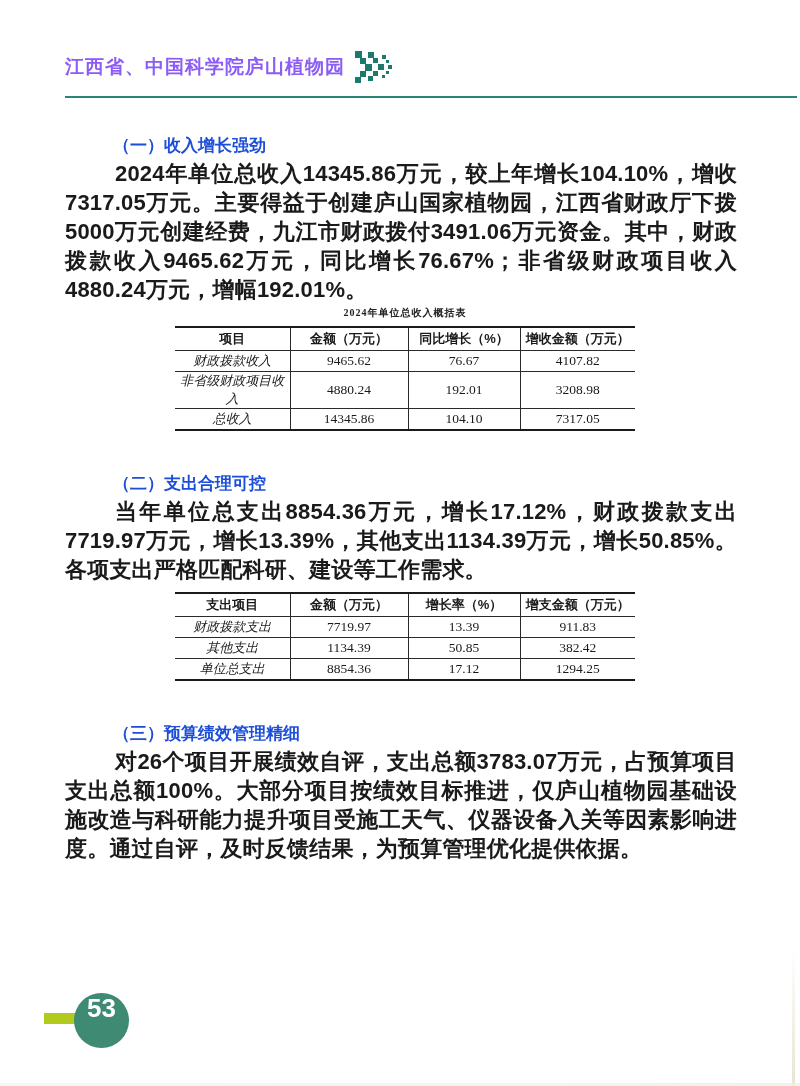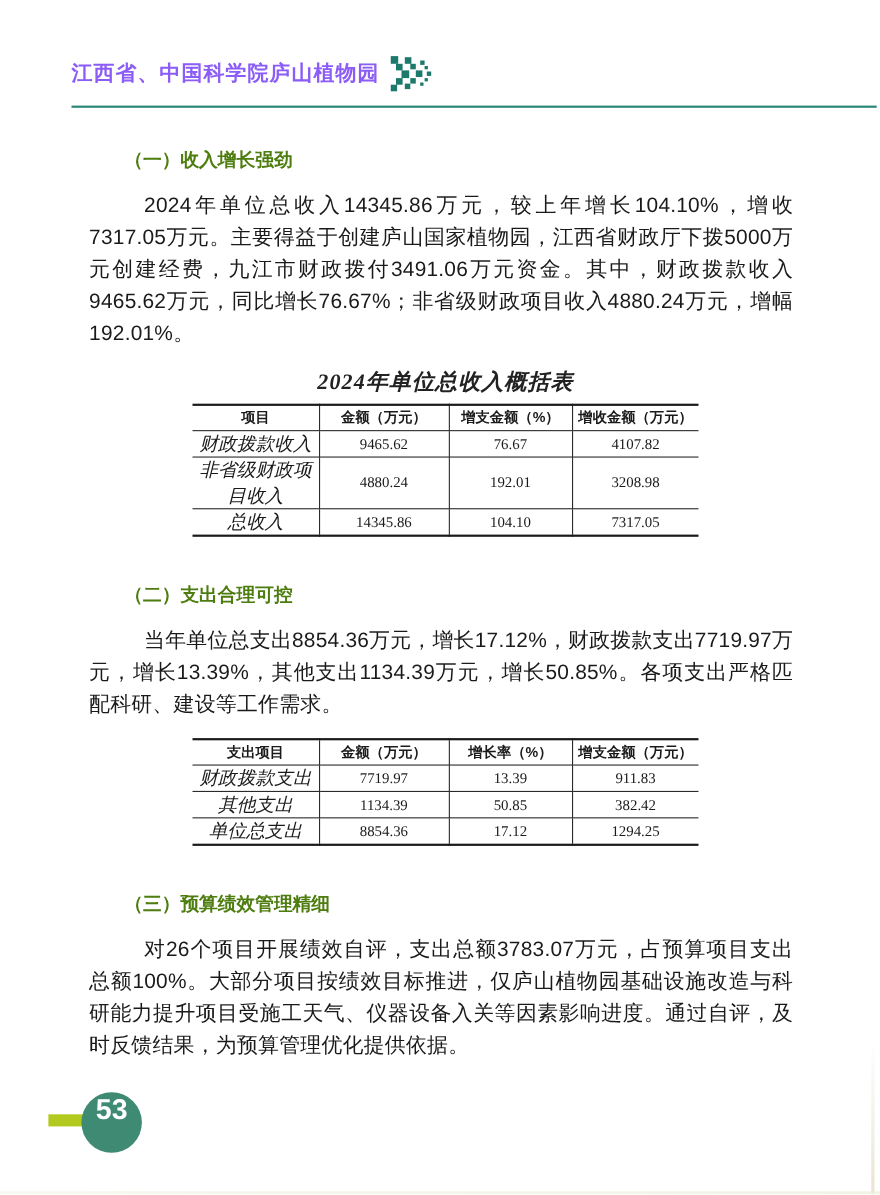--- a/index.html
+++ b/index.html
@@ -15,50 +15,50 @@
   }
   .header-row { display:flex; align-items:center; gap:10px; }
   .header-title {
     font-size:19px; font-weight:bold; color:#8b5cf6; letter-spacing:1px;
   }
   .logo { width:38px; height:34px; flex:0 0 auto; }
 
   
   .content { position:absolute; left:65px; top:121px; width:672px; }
   .section-heading {
-    font-size:17px; font-weight:bold; color:#4d7c0f; line-height:22px;
+    font-size:17px; font-weight:bold; color:#1d4ed8; line-height:22px;
     margin:42px 0 2px 48px;
   }
   .section-heading.first { margin-top:14px; }
   .body-para {
-    font-size:19px; font-weight:400; line-height:29px; margin:16px;
+    font-size:22px; font-weight:700; line-height:29px; margin:0;
     text-align:justify; text-indent:50px; letter-spacing:0.2px;
   }
 
   
   .table-block { width:460px; margin:2px 0 0 110px; }
   .table-title {
-    text-align:center; font-family:"Liberation Serif", serif; font-style:italic;
-    font-weight:bold; font-size:20px; color:#222; margin:0 0 6px 0; letter-spacing:1px;
+    text-align:center; font-family:"Liberation Serif", serif; 
+    font-weight:bold; font-size:10px; color:#222; margin:0 0 6px 0; letter-spacing:1px;
   }
   table.data-table {
     width:460px; border-collapse:collapse;
     border-top:2.5px solid #1a1a1a; border-bottom:2.5px solid #1a1a1a;
   }
   table.data-table th, table.data-table td {
     border:1px solid #2a2a2a; text-align:center; padding:0 2px;
   }
   table.data-table th { height:22px; font-size:13px; font-weight:bold; }
   table.data-table td { height:20px; }
   table.data-table th:first-child, table.data-table td:first-child { border-left:none; }
   table.data-table th:last-child,  table.data-table td:last-child  { border-right:none; }
   table.data-table th { border-top:none; }
   table.data-table tr:last-child td { border-bottom:none; }
   td.cell-label {
-    font-family:"Liberation Serif", serif; font-style:italic; font-size:17px;
+    font-family:"Liberation Serif", serif; font-style:italic; font-size:13px;
   }
   td.cell-num { font-family:"Liberation Serif", serif; font-size:13.5px; }
   col.c1 { width:115px; } col.c2 { width:118px; } col.c3 { width:112px; } col.c4 { width:115px; }
 
   
   .badge-bar {
     position:absolute; left:44px; top:1013px; width:48px; height:11px;
     background:#b2c91d;
   }
   .badge-circle {
@@ -120,21 +120,21 @@
         <colgroup>
             <col class="c1">
             <col class="c2">
             <col class="c3">
             <col class="c4">
           </colgroup>
         <thead>
           <tr>
             <th>项目</th>
             <th>金额（万元）</th>
-            <th>增支金额（%）</th>
+            <th>同比增长（%）</th>
             <th>增收金额（万元）</th>
           </tr>
         </thead>
         <tbody>
           <tr>
             <td class="cell-label">财政拨款收入</td>
             <td class="cell-num">9465.62</td>
             <td class="cell-num">76.67</td>
             <td class="cell-num">4107.82</td>
           </tr>

